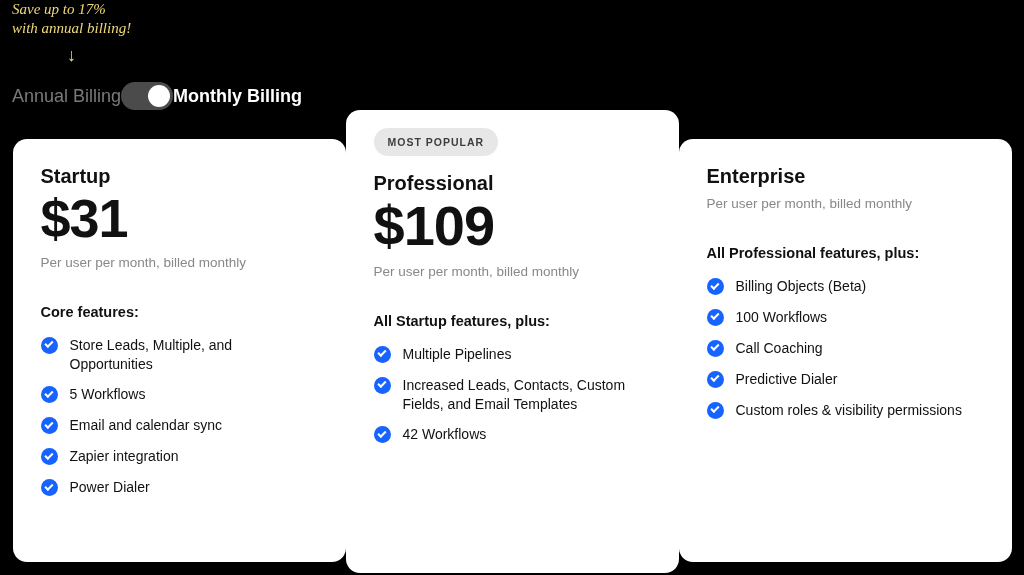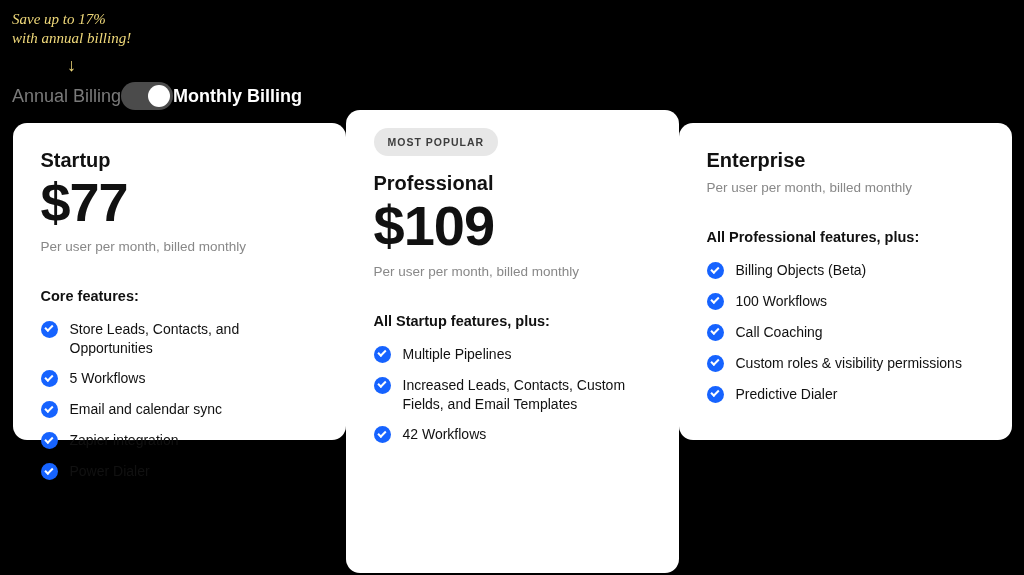--- a/index.html
+++ b/index.html
@@ -11,21 +11,21 @@
     width: 1024px;
     height: 575px;
     background: #000;
     font-family: -apple-system, BlinkMacSystemFont, "Segoe UI", Helvetica, Arial, sans-serif;
     color: #fff;
     overflow: hidden;
     position: relative;
   }
   .promo {
     position: absolute;
-    top: 10px;
+    top: 0;
     left: 12px;
     font-family: "Comic Sans MS", "Brush Script MT", cursive;
     font-style: italic;
     color: #f0d97a;
     font-size: 15px;
     line-height: 1.25;
   }
   .promo .arrow {
     display: block;
     text-align: center;
@@ -74,22 +74,22 @@
     display: flex;
     justify-content: center;
     align-items: flex-start;
   }
   .card {
     background: #fff;
     color: #111;
     border-radius: 14px;
     padding: 26px 28px 30px 28px;
     width: 333px;
-    height: 317px;
-    margin-top: 13px;
+    height: 423px;
+    margin-top: 29px;
   }
   .card.featured {
     width: 333px;
     height: 463px;
     margin-top: 0;
     padding-top: 18px;
     z-index: 2;
   }
   .badge {
     display: inline-block;
@@ -173,27 +173,27 @@
   <div class="toggle-track">
     <div class="toggle-thumb"></div>
   </div>
   <span class="billing-label active">Monthly Billing</span>
 </div>
 
 <div class="cards">
 
   <div class="card">
     <div class="plan-name">Startup</div>
-    <div class="price">$77</div>
+    <div class="price">$31</div>
     <div class="subtext">Per user per month, billed monthly</div>
     <div class="features-heading">Core features:</div>
     <ul class="features">
       <li>
           <span class="check"></span>
-          <span>Store Leads, Contacts, and Opportunities</span>
+          <span>Store Leads, Multiple, and Opportunities</span>
         </li>
       <li>
           <span class="check"></span>
           <span>5 Workflows</span>
         </li>
       <li>
           <span class="check"></span>
           <span>Email and calendar sync</span>
         </li>
       <li>
@@ -241,22 +241,22 @@
       <li>
           <span class="check"></span>
           <span>100 Workflows</span>
         </li>
       <li>
           <span class="check"></span>
           <span>Call Coaching</span>
         </li>
       <li>
           <span class="check"></span>
+          <span>Predictive Dialer</span>
+        </li>
+      <li>
+          <span class="check"></span>
           <span>Custom roles &amp; visibility permissions</span>
         </li>
-      <li>
-          <span class="check"></span>
-          <span>Predictive Dialer</span>
-        </li>
     </ul>
   </div>
 
 </div>
 
 </body></html>

